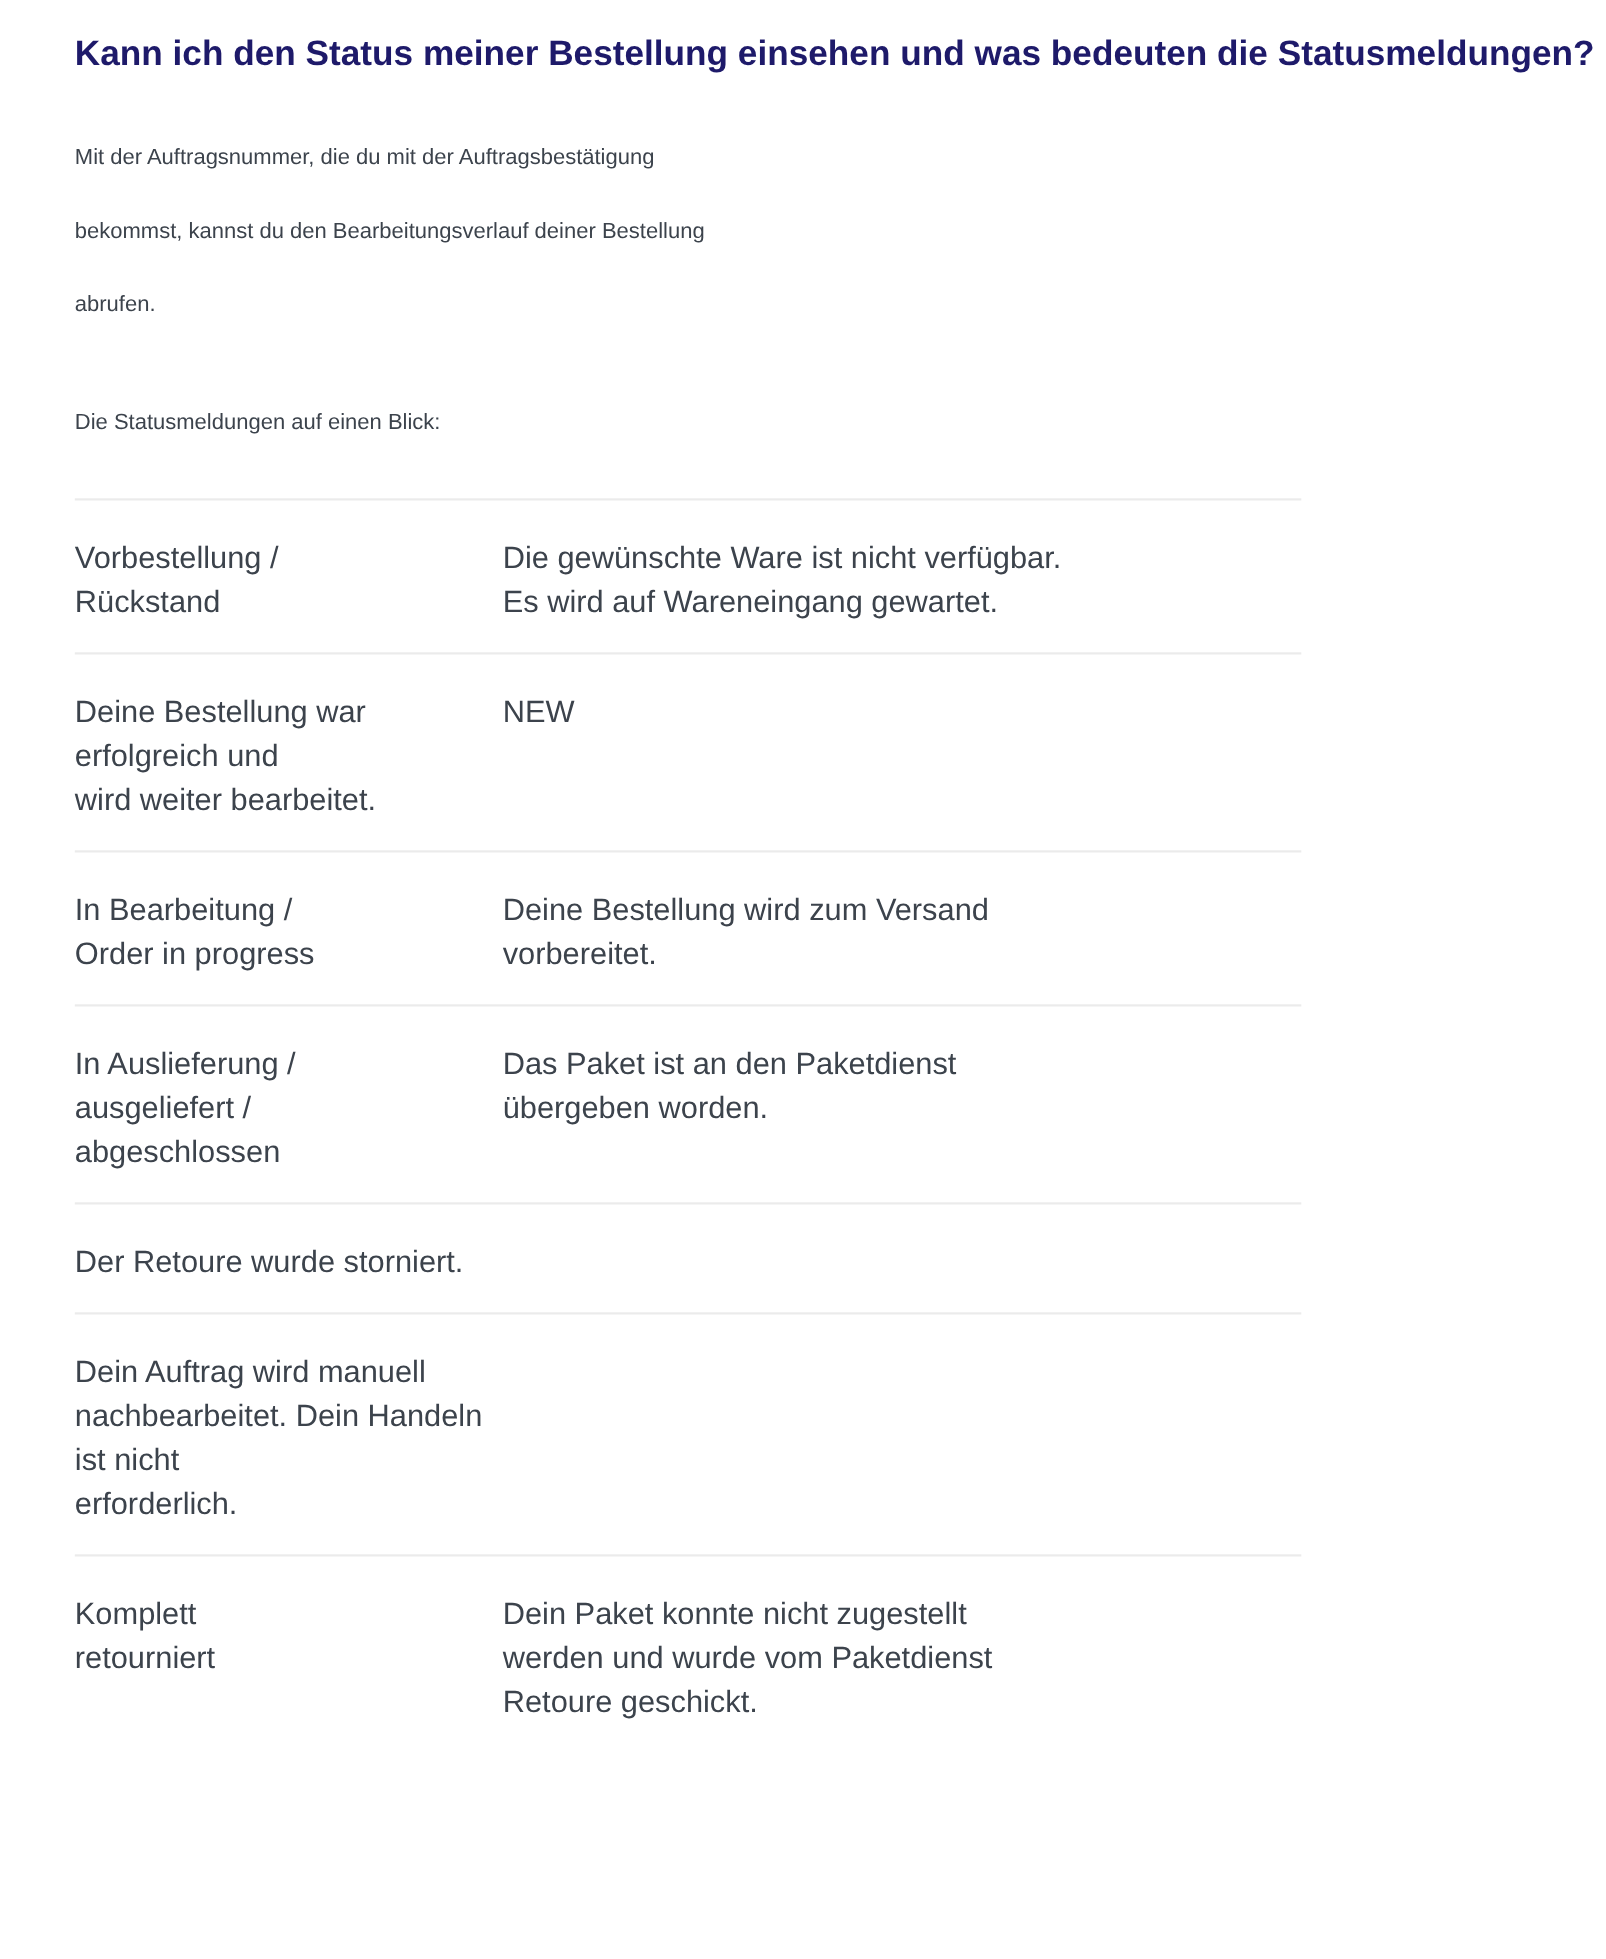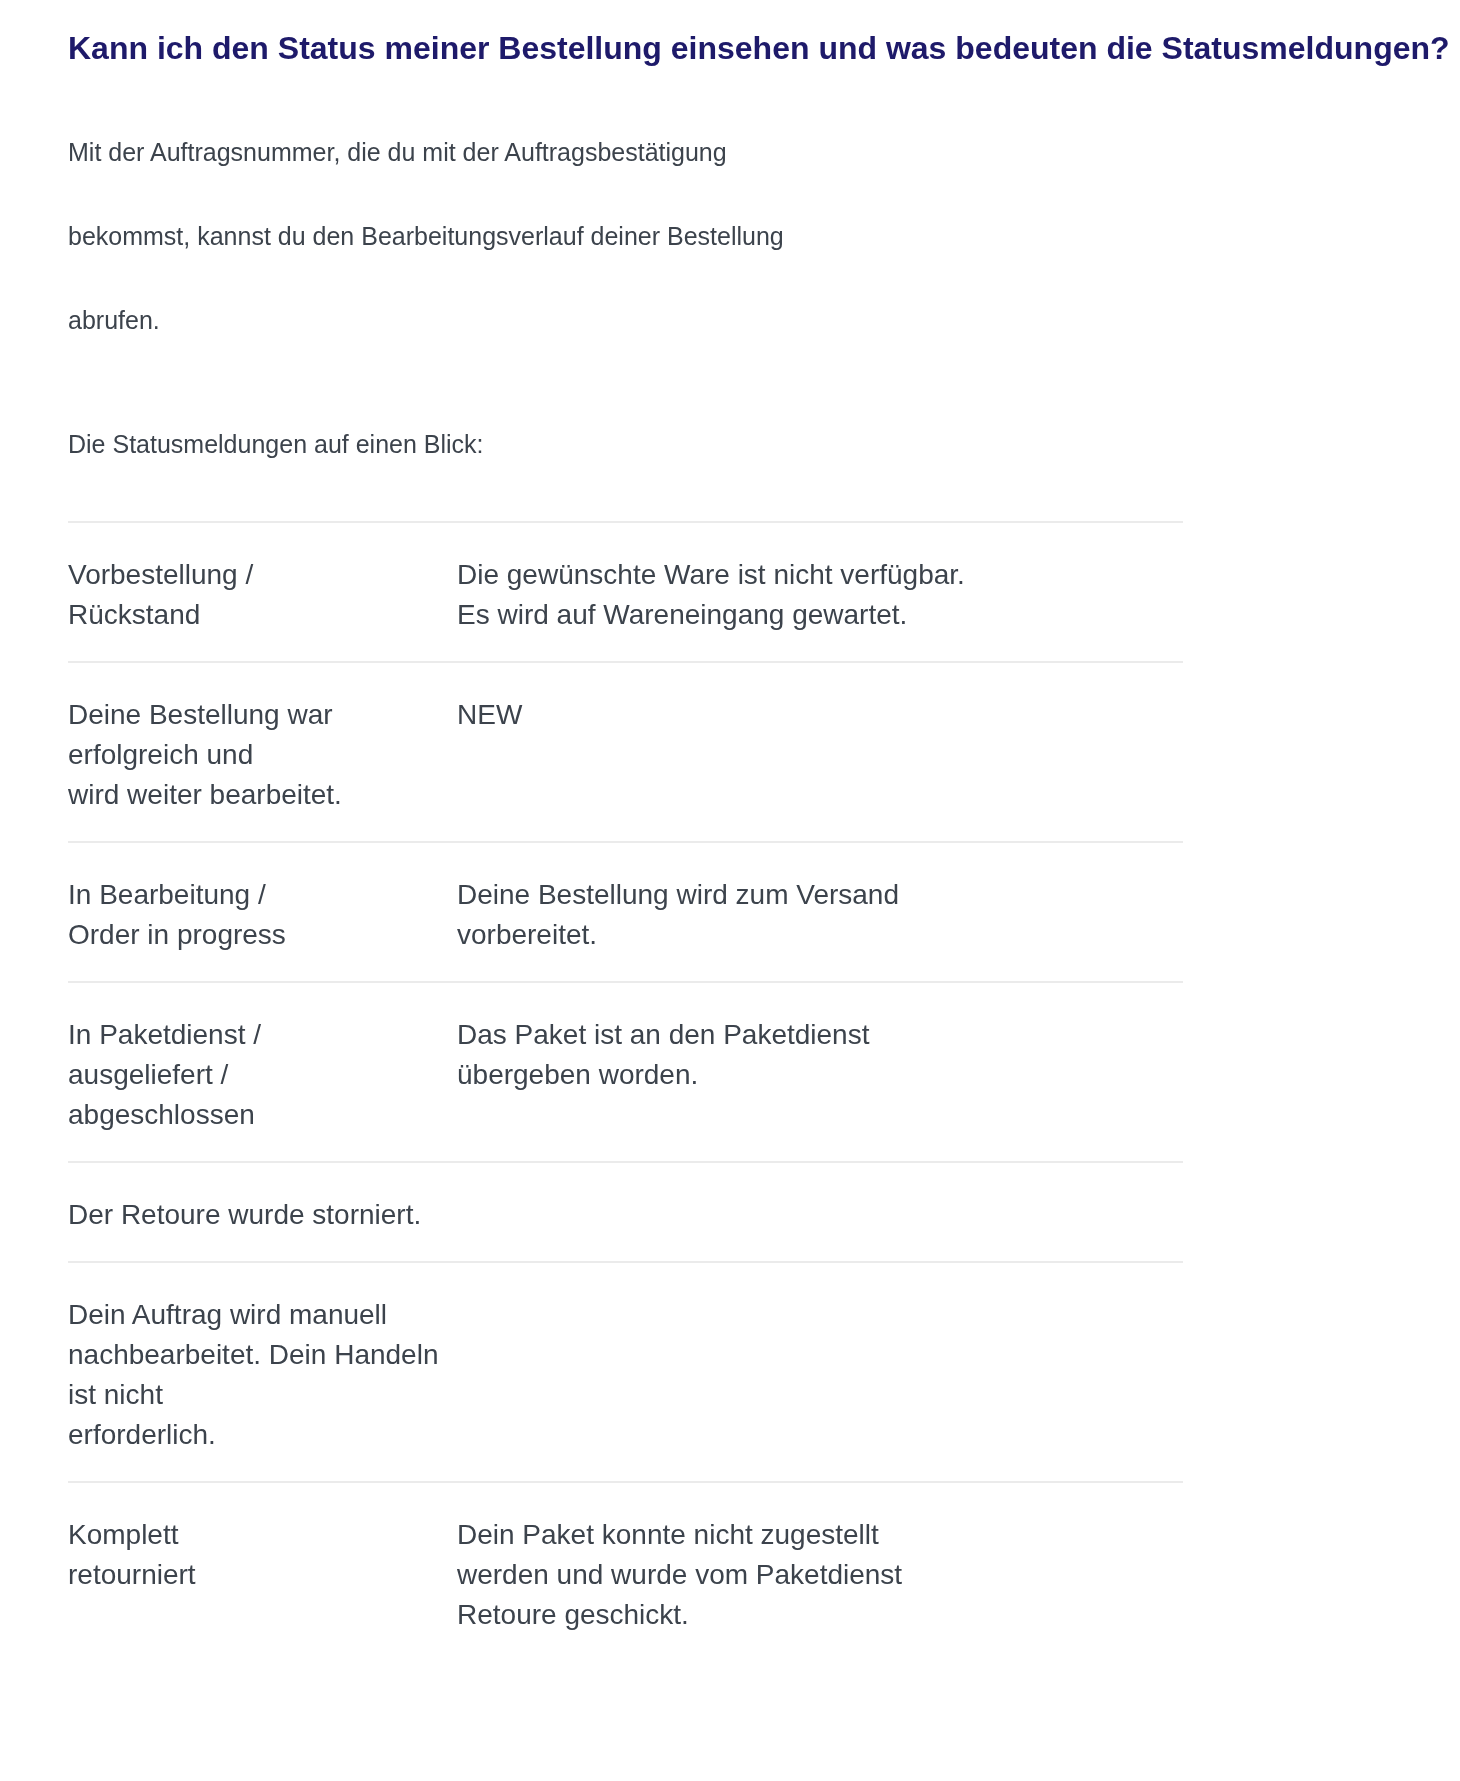--- a/index.html
+++ b/index.html
@@ -21,22 +21,22 @@
   .faq-title {
     margin: 30px 0 0 0;
     font-size: 32px;
     line-height: 36px;
     font-weight: 700;
     color: #1e1a6a;
     white-space: nowrap;
     cursor: pointer;
   }
   .body-text {
-    font-size: 25px;
-    line-height: 84px;
+    font-size: 20px;
+    line-height: 67px;
     font-weight: 300;
     color: #3c434c;
     white-space: pre-line;
   }
   .intro {
     margin: 44px 0 0 0;
   }
   .table-lead {
     margin: 40px 0 0 0;
   }
@@ -89,21 +89,21 @@
     </div>
 
     <div class="status-row">
       <div class="cell">In Bearbeitung /
 Order in progress</div>
       <div class="cell">Deine Bestellung wird zum Versand
 vorbereitet.</div>
     </div>
 
     <div class="status-row">
-      <div class="cell">In Paketdienst /
+      <div class="cell">In Auslieferung /
 ausgeliefert /
 abgeschlossen</div>
       <div class="cell">Das Paket ist an den Paketdienst
 übergeben worden.</div>
     </div>
 
     <div class="status-row">
       <div class="cell">Der Retoure wurde storniert.</div>
     </div>
 

